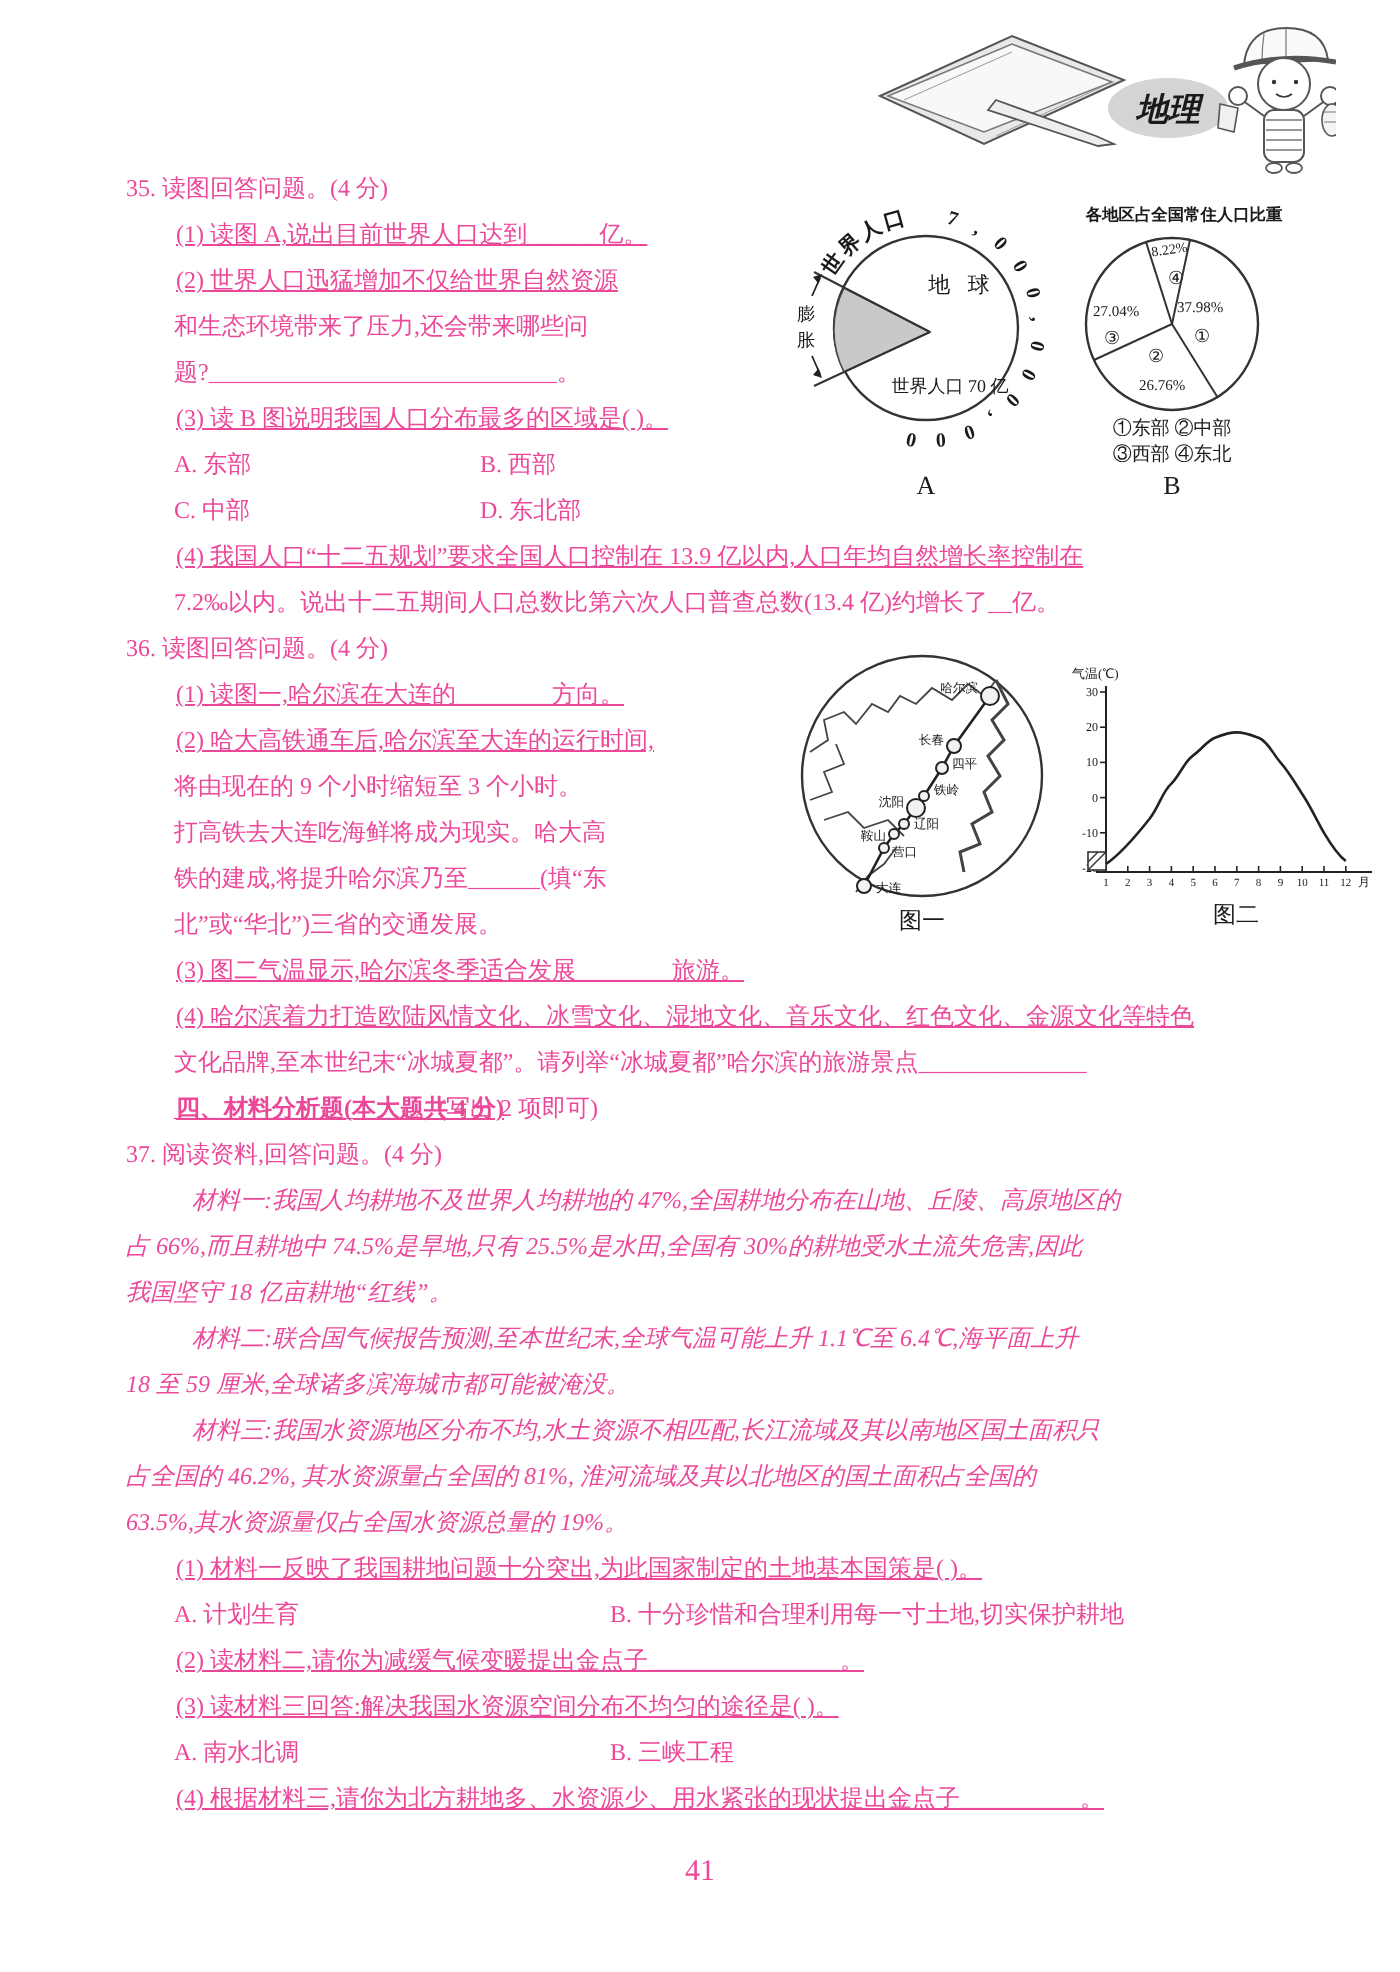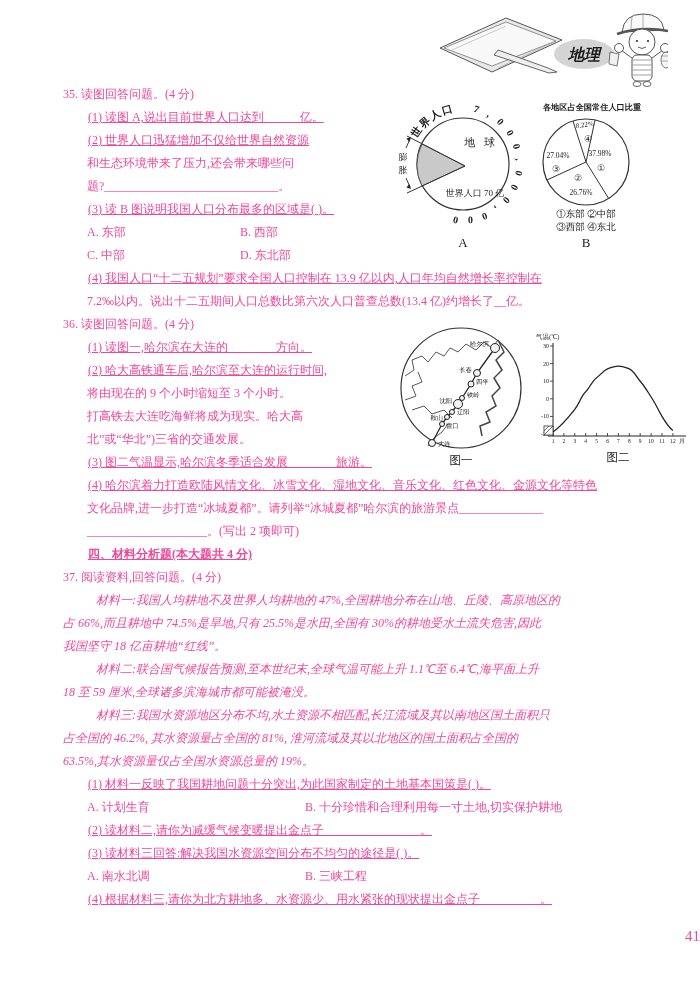--- a/index.html
+++ b/index.html
@@ -8,21 +8,21 @@
   .block{position:absolute;left:63px;}
   .line{font-size:12px;line-height:23px;white-space:nowrap;}
   .i1{margin-left:25px;text-decoration:underline;}
   .i2{margin-left:24px;}
   .mi{margin-left:33px;}
   .kai{font-style:italic;}
   .bold{font-weight:bold;}
   .oc150{display:inline-block;width:150px;}
   .oc215{display:inline-block;width:215px;}
   .fig{position:absolute;}
-  .footer{position:absolute;top:928px;left:0;width:700px;text-align:right;font-size:15px;}
+  .footer{position:absolute;top:928px;left:0;width:700px;text-align:center;font-size:15px;}
   svg text{fill:#1a1a1a;}
 </style>
 </head>
 <body>
 
 <div class="page">
 
   <svg class="fig" style="left:428px;top:2px;" width="240" height="92" viewBox="0 0 240 92">
     <g>
       <polygon points="12,46 78,16 134,38 64,70" fill="#e8e8e8" stroke="#555" stroke-width="1"></polygon>
@@ -125,24 +125,25 @@
     <text x="58" y="132" text-anchor="middle" font-size="9.5">③西部  ④东北</text>
     <text x="58" y="149" text-anchor="middle" font-size="13">B</text>
   </svg>
 
   <div class="block" style="top:313px;width:620px;">
     <div class="line">36. 读图回答问题。(4 分)</div>
     <div class="line i1">(1) 读图一,哈尔滨在大连的________方向。</div>
     <div class="line i1">(2) 哈大高铁通车后,哈尔滨至大连的运行时间,</div>
     <div class="line i2">将由现在的 9 个小时缩短至 3 个小时。</div>
     <div class="line i2">打高铁去大连吃海鲜将成为现实。哈大高</div>
+    <div class="line i2">铁的建成,将提升哈尔滨乃至______(填“东</div>
     <div class="line i2">北”或“华北”)三省的交通发展。</div>
     <div class="line i1">(3) 图二气温显示,哈尔滨冬季适合发展________旅游。</div>
     <div class="line i1">(4) 哈尔滨着力打造欧陆风情文化、冰雪文化、湿地文化、音乐文化、红色文化、金源文化等特色</div>
-    <div class="line i2">文化品牌,进一步打造“冰城夏都”。请列举“冰城夏都”哈尔滨的旅游景点______________</div>
+    <div class="line i2">文化品牌,至本世纪末“冰城夏都”。请列举“冰城夏都”哈尔滨的旅游景点______________</div>
     <div class="line i2">____________________。(写出 2 项即可)</div>
   </div>
 
   <svg class="fig" style="left:392px;top:326px;" width="142" height="142" viewBox="0 0 142 142">
     <circle cx="69" cy="62" r="60" fill="none" stroke="#333" stroke-width="1.2"></circle>
     <g stroke="#444" stroke-width="0.9" fill="none">
       <path d="M13,50 L22,44 20,34 30,30 36,36 44,26 52,30 58,22 66,26 74,18 84,24 92,16 100,22 106,14"></path>
       <path d="M106,14 L112,26 104,34 110,44 102,52 108,62 100,70 104,80 94,86 98,96 88,100 90,110" stroke-width="1.5"></path>
       <path d="M13,74 L24,70 20,60 30,56 26,46"></path>
       <path d="M20,84 L32,80 40,88 52,84 60,92"></path>

